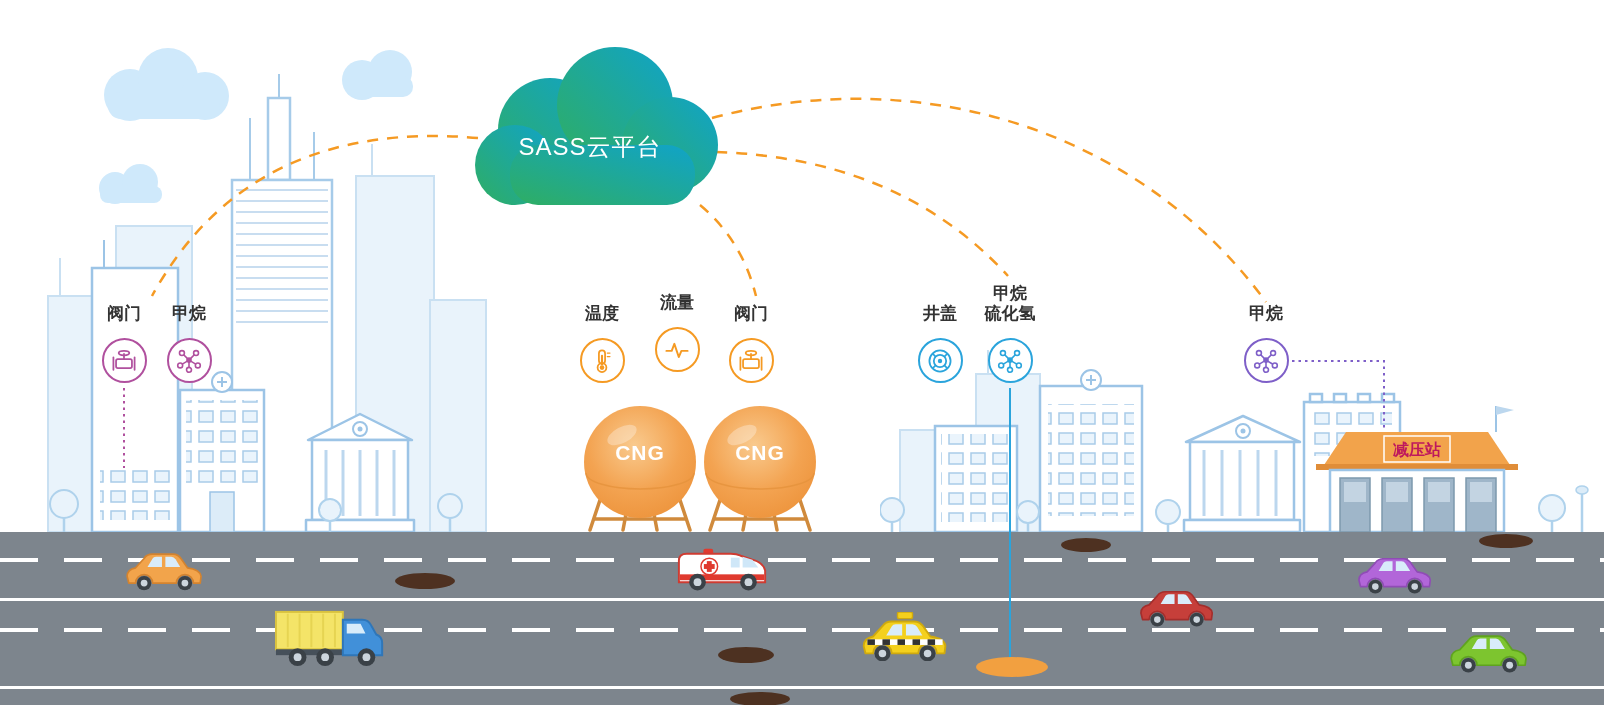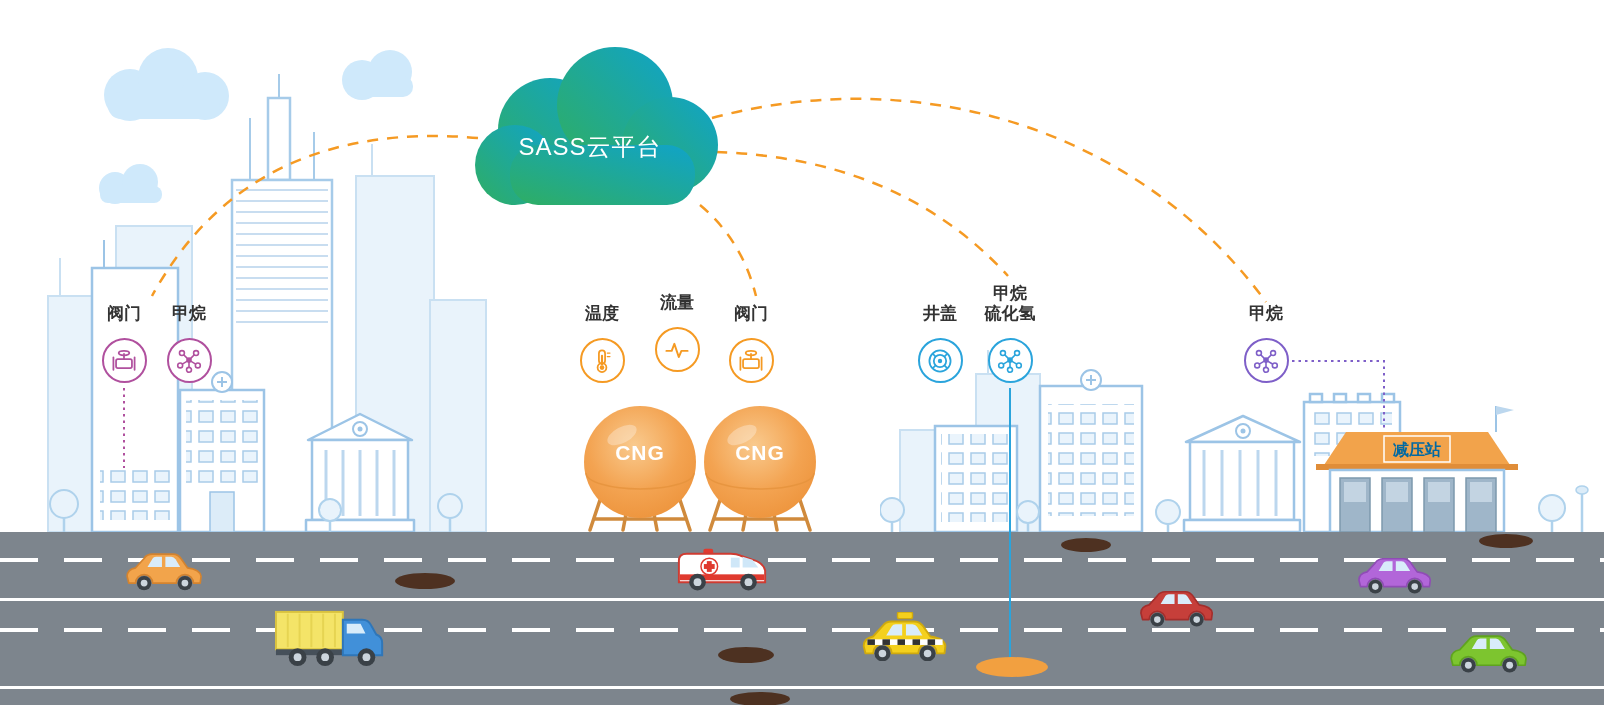--- a/index.html
+++ b/index.html
@@ -22,21 +22,21 @@
   .sensor{position:absolute;width:72px;text-align:center;z-index:5;}
   .sensor-label{font-weight:bold;font-size:17px;line-height:20px;color:#333;white-space:nowrap;}
   .sensor-icon{width:45px;height:45px;border:2.5px solid currentColor;border-radius:50%;
      background:#fff;margin:14px auto 0;display:flex;align-items:center;justify-content:center;box-sizing:border-box;}
   .sensor-icon svg{width:30px;height:30px;display:block;}
   .g-city{color:#b0509e;} .g-cng{color:#f59a23;} .g-street{color:#2aa4dc;} .g-station{color:#7e5fc8;}
 
   
   .tank-label{position:absolute;width:60px;text-align:center;color:#fff;font-weight:bold;
      font-size:21px;letter-spacing:1px;z-index:3;}
-  .station-label{position:absolute;left:1384px;top:440px;width:66px;text-align:center;color:#0369a1;
+  .station-label{position:absolute;left:1384px;top:440px;width:66px;text-align:center;color:#be185d;
      font-weight:bold;font-size:16px;z-index:3;}
 
   .art{z-index:1;} .mid{z-index:2;} .lines{z-index:3;pointer-events:none;} .veh{z-index:4;}
 </style>
 </head>
 <body>
 
 <div class="page">
 
   <svg width="0" height="0" style="position:absolute">

